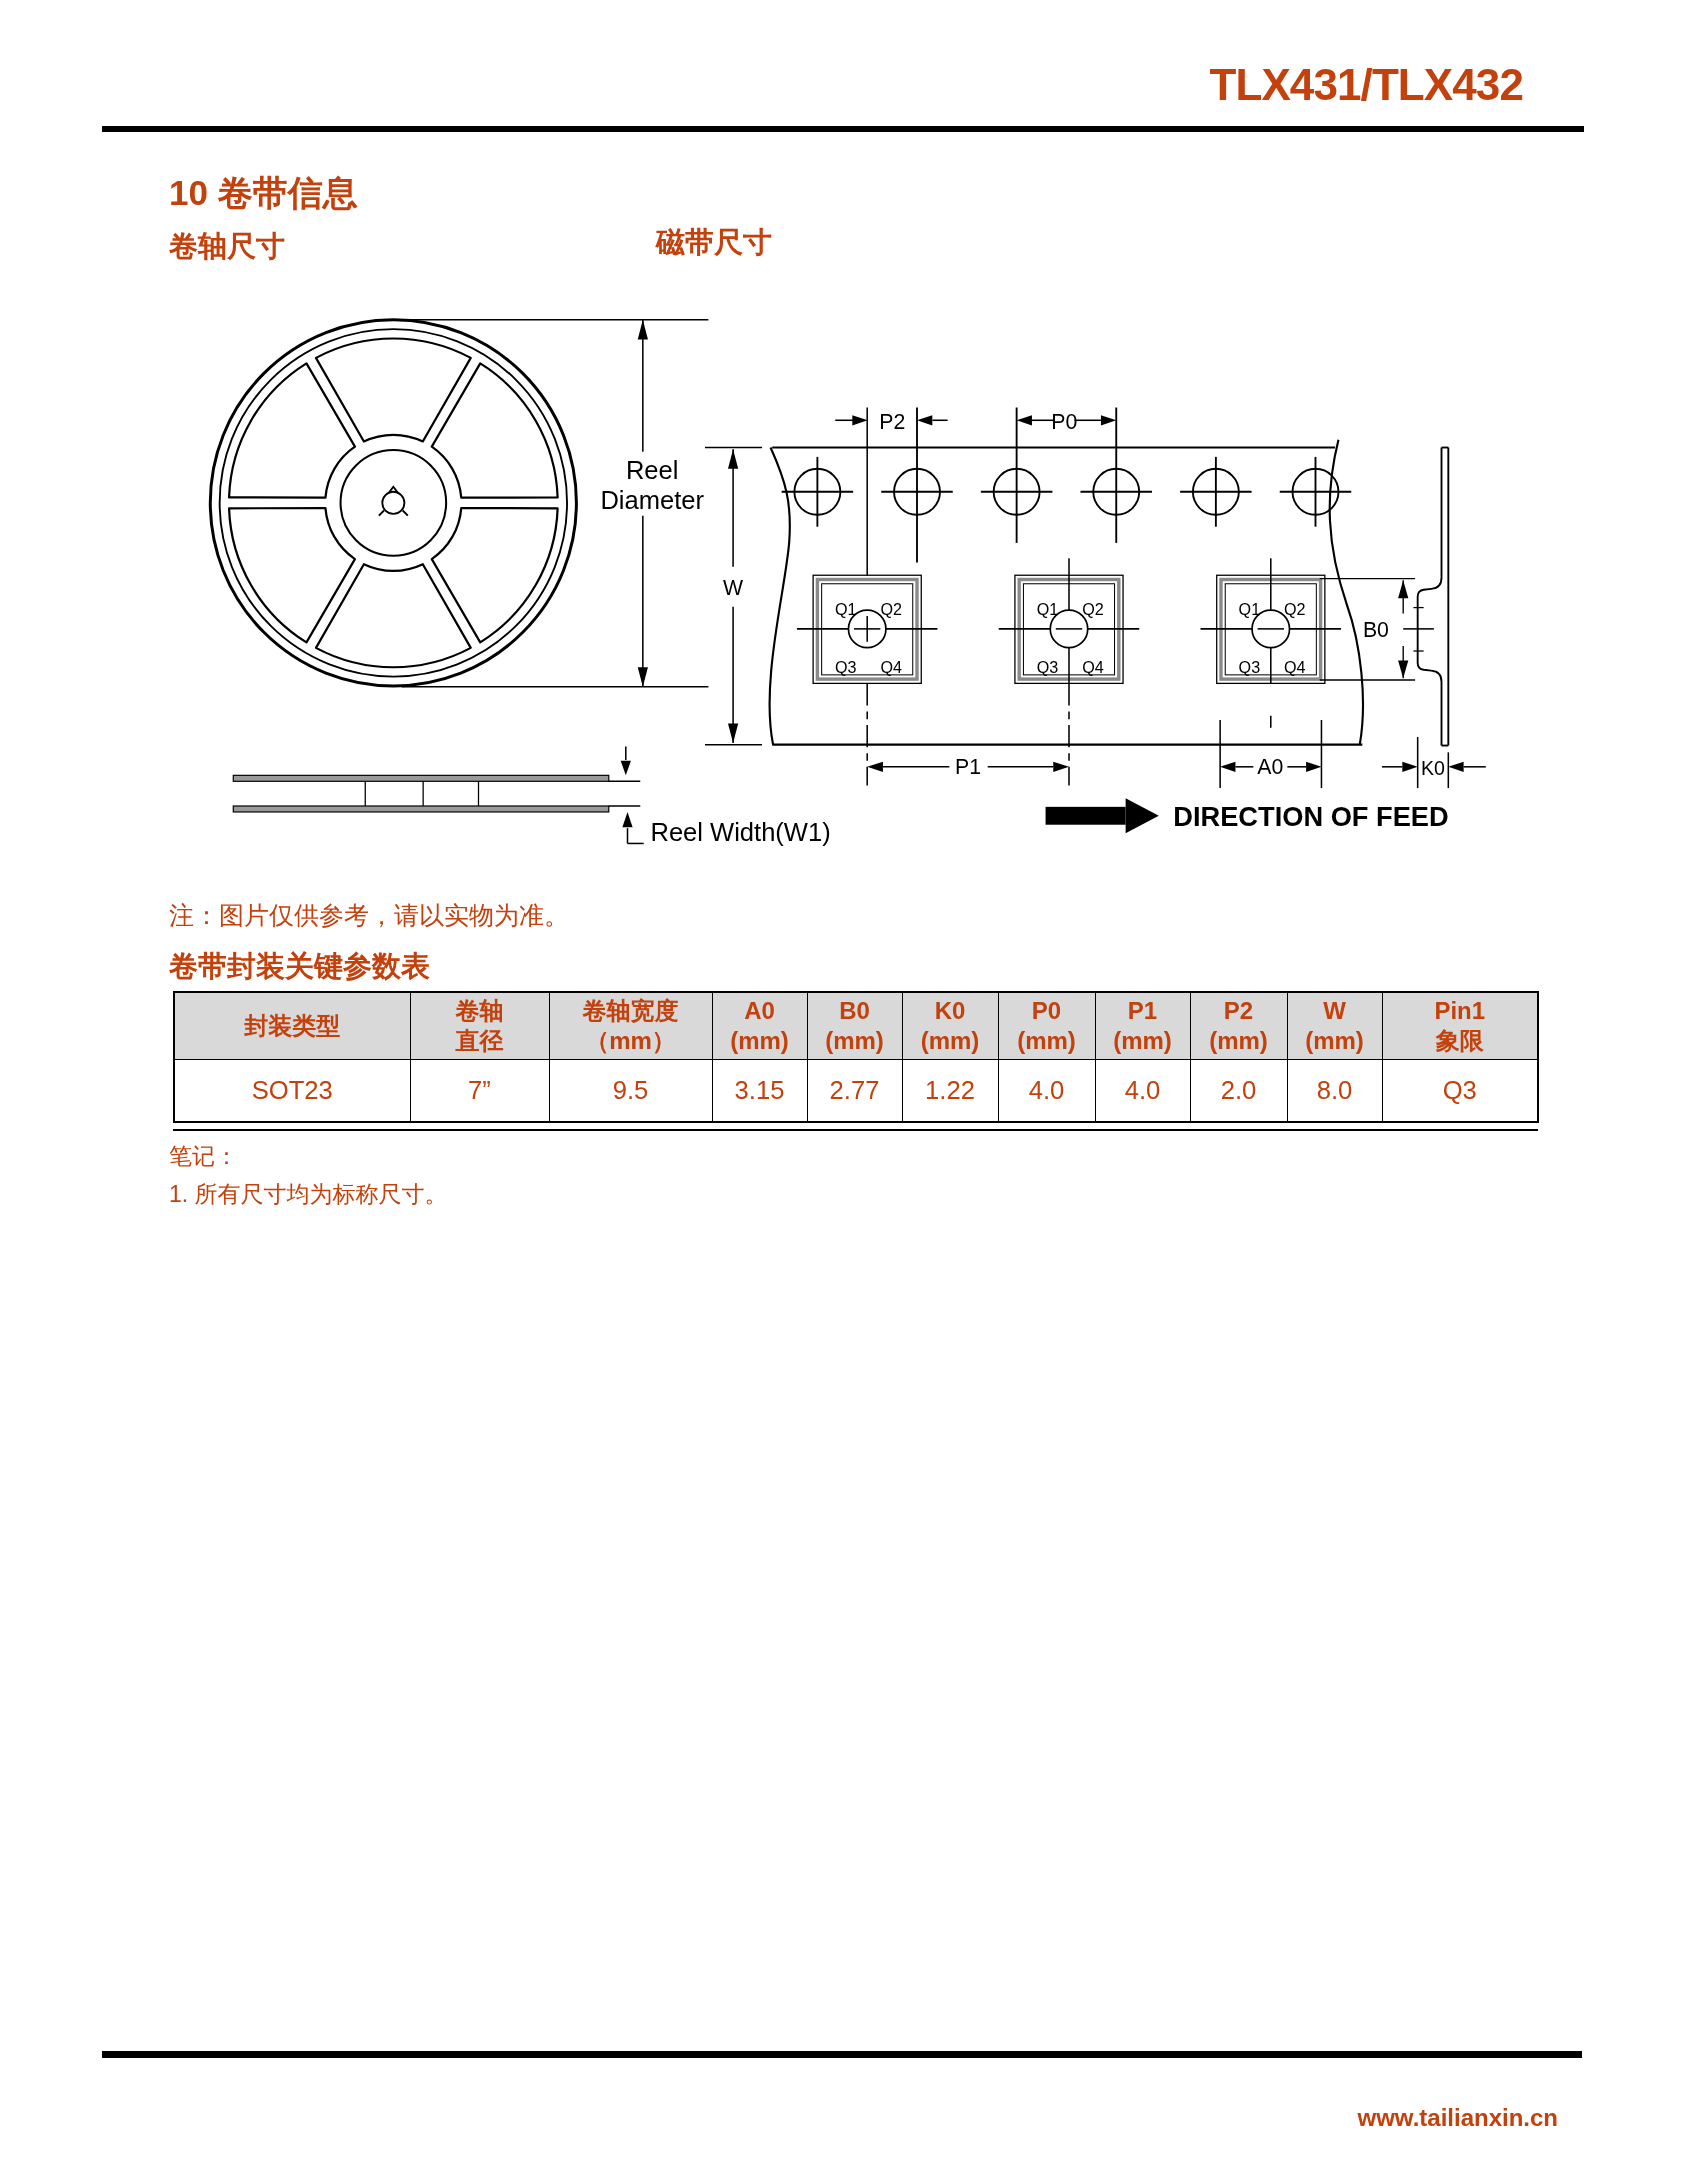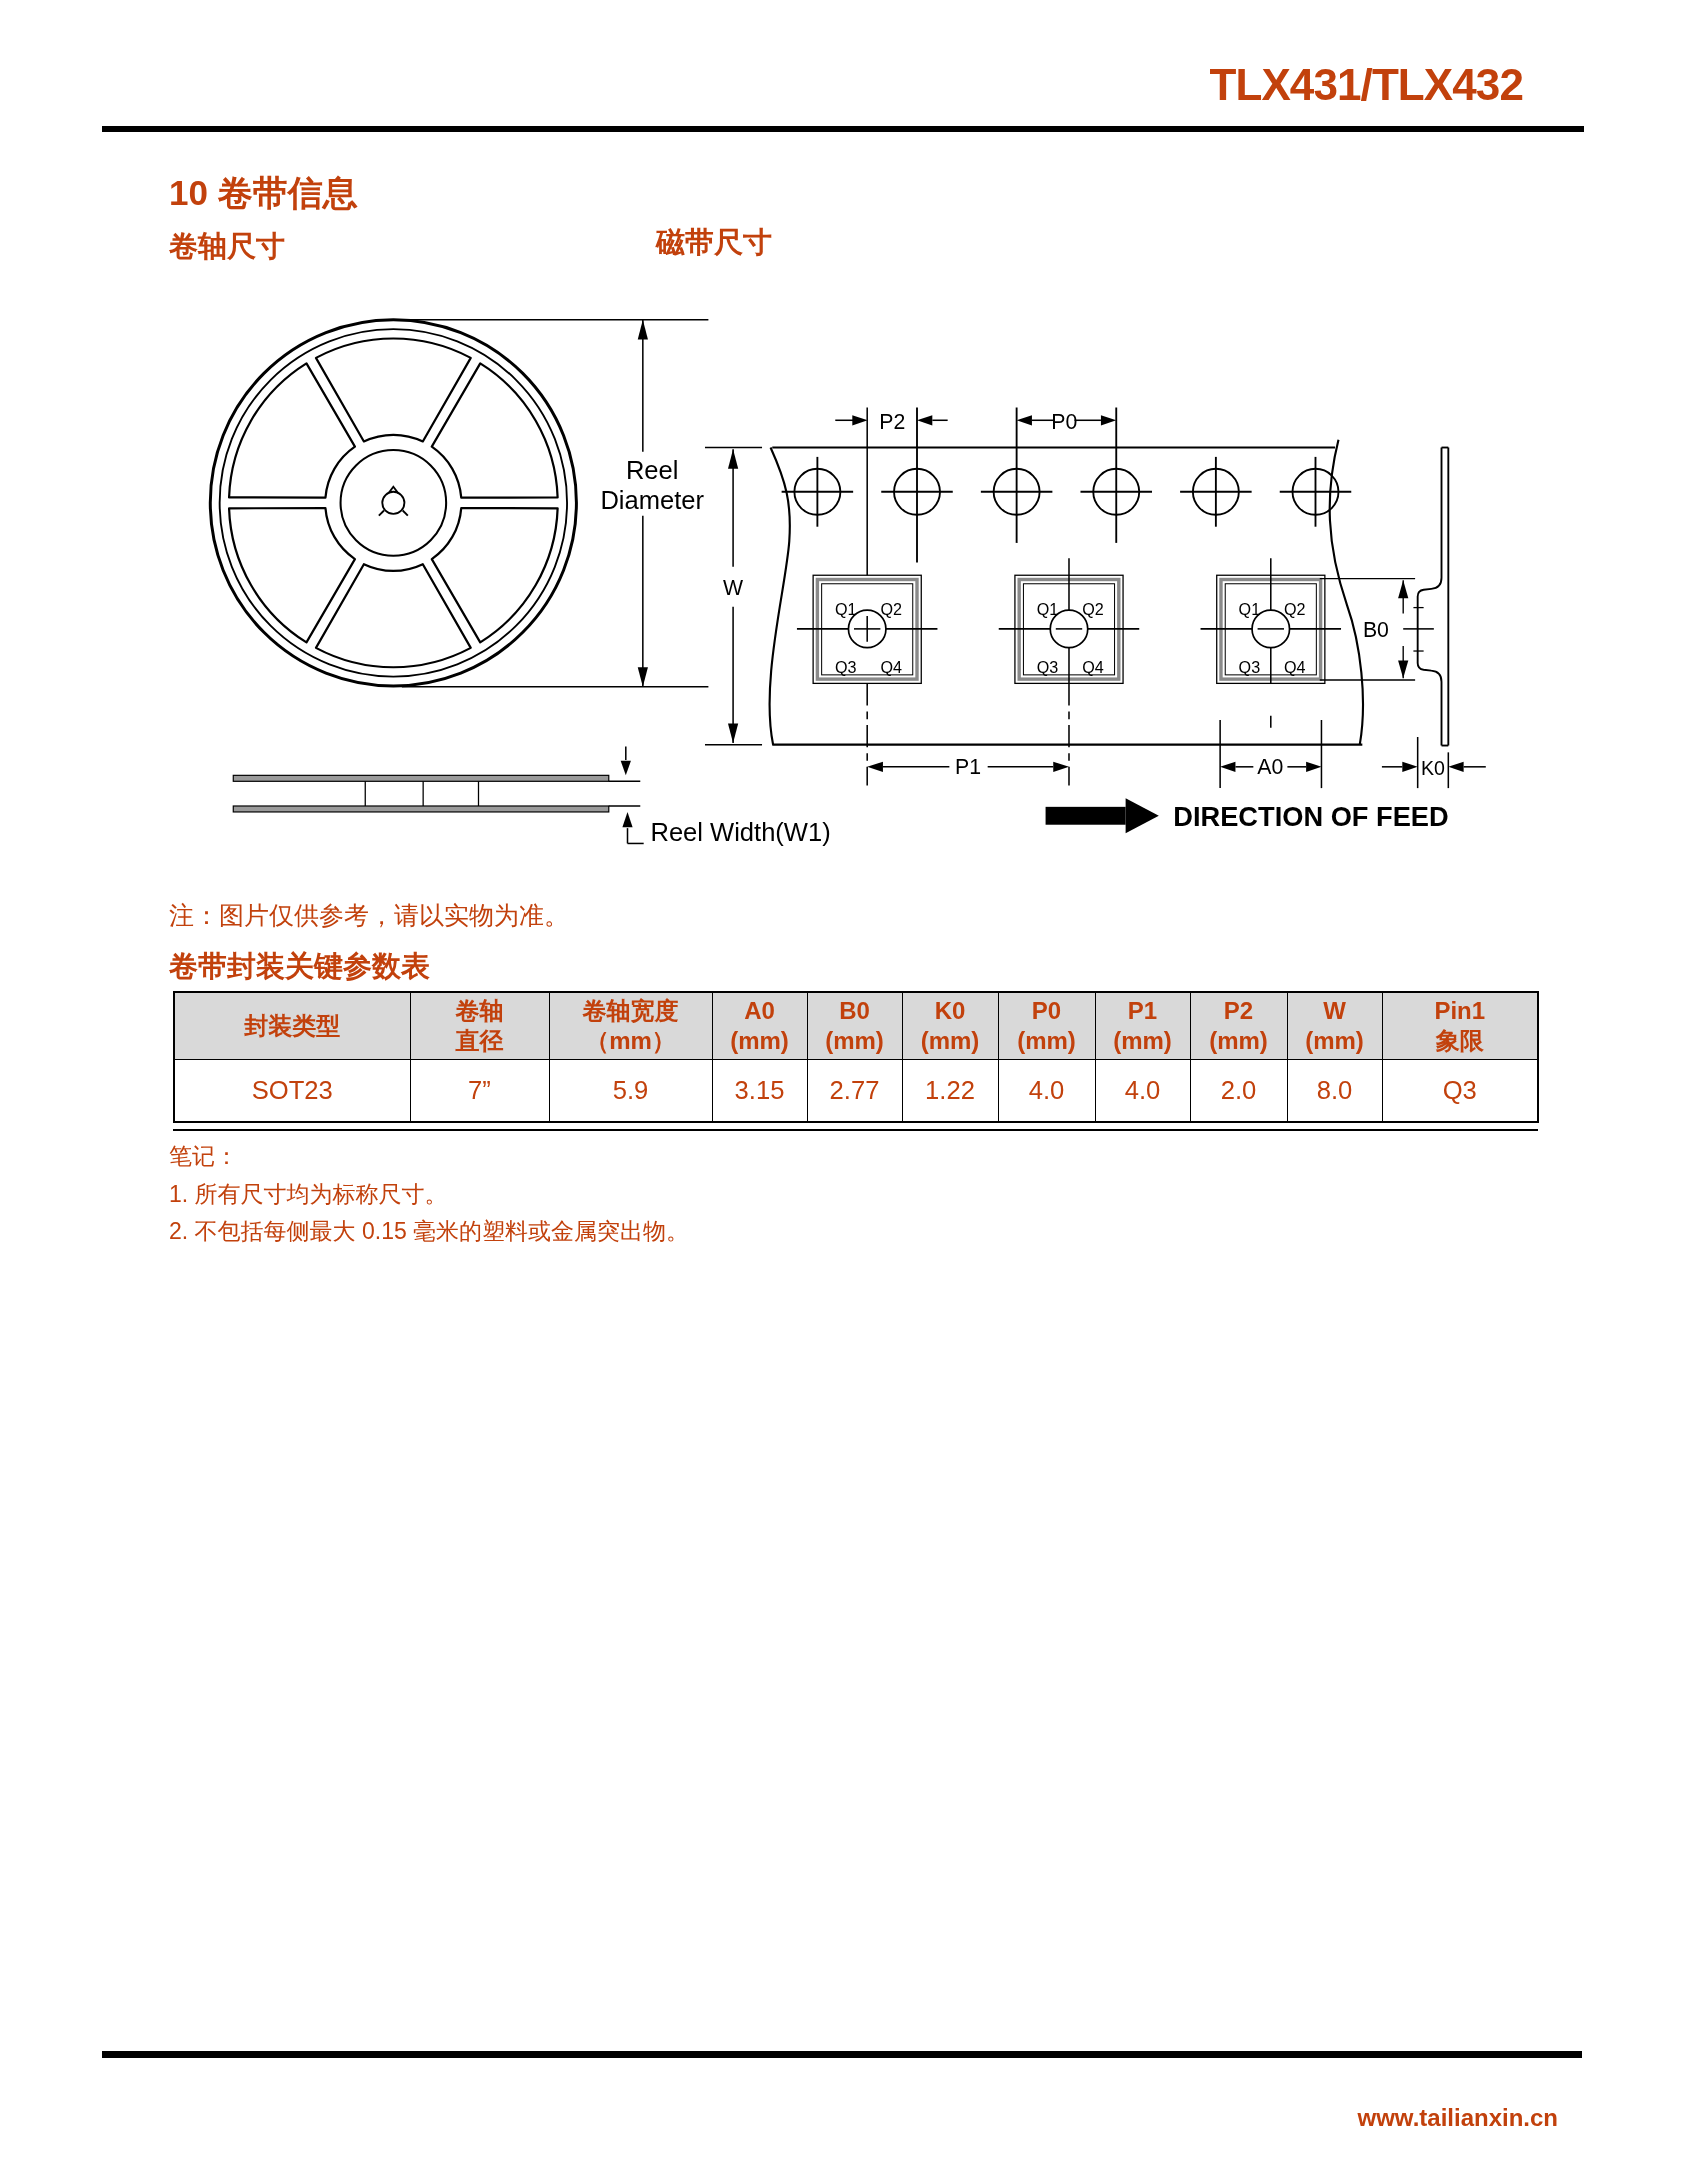--- a/index.html
+++ b/index.html
@@ -304,35 +304,34 @@
       <th><span>K0</span><br><span>(mm)</span></th>
       <th><span>P0</span><br><span>(mm)</span></th>
       <th><span>P1</span><br><span>(mm)</span></th>
       <th><span>P2</span><br><span>(mm)</span></th>
       <th><span>W</span><br><span>(mm)</span></th>
       <th><span>Pin1</span><br><span>象限</span></th>
     </tr>
     <tr>
       <td>SOT23</td>
       <td>7”</td>
-      <td>5.9</td>
+      <td>9.5</td>
       <td>3.15</td>
       <td>2.77</td>
       <td>1.22</td>
       <td>4.0</td>
       <td>4.0</td>
       <td>2.0</td>
       <td>8.0</td>
       <td>Q3</td>
     </tr>
   </tbody>
     </table>
   <div class="abs" id="table-underline"></div>
 
   <div class="abs" id="notes-title">笔记：</div>
   <div class="abs" id="note-1">1. 所有尺寸均为标称尺寸。</div>
-  <div class="abs" id="note-2">2. 不包括每侧最大 0.15 毫米的塑料或金属突出物。</div>
 
   <div class="abs" id="footer-rule"></div>
   <div class="abs" id="footer-site">www.tailianxin.cn</div>
 
 </div>
 
 
 </body></html>

